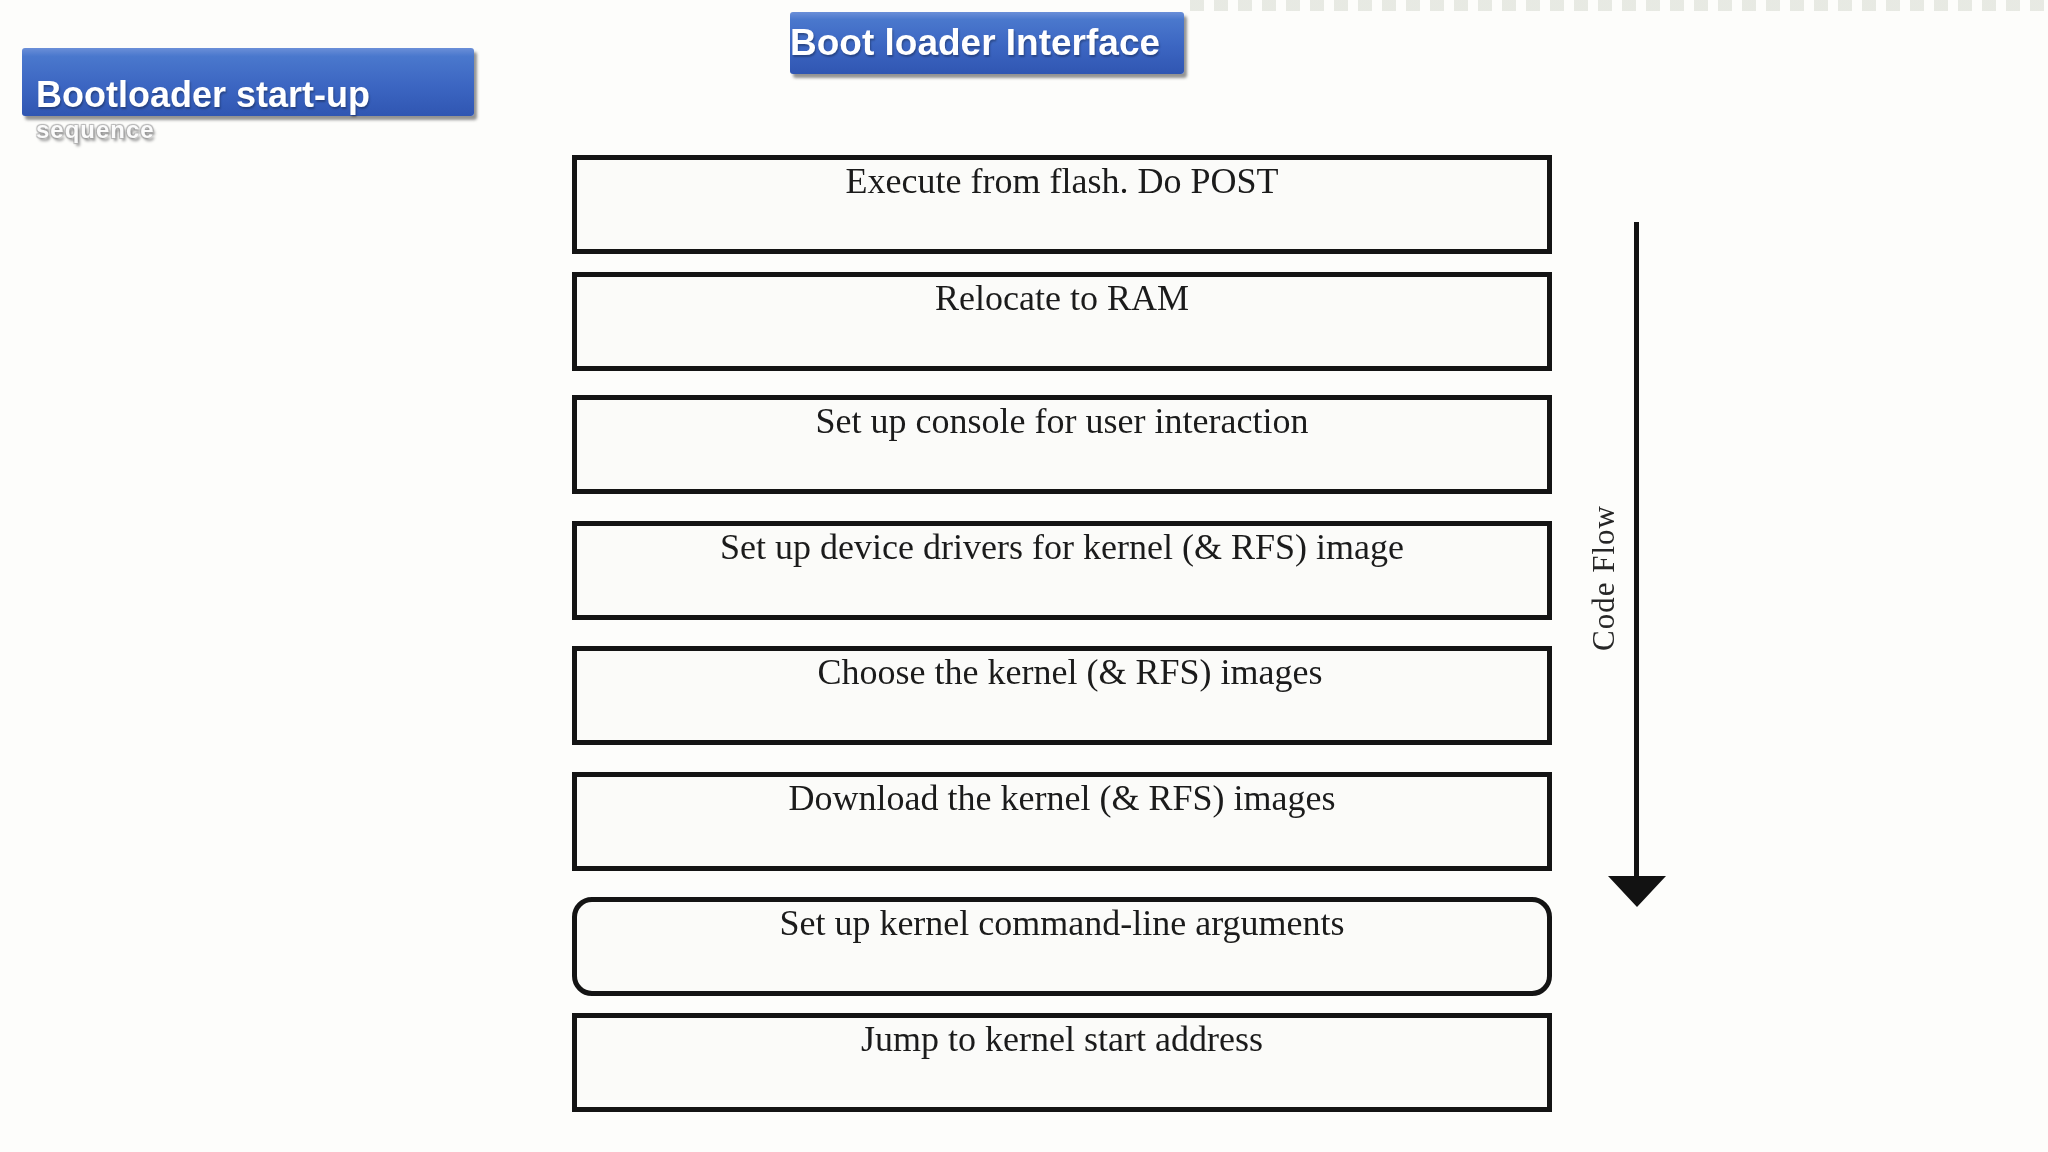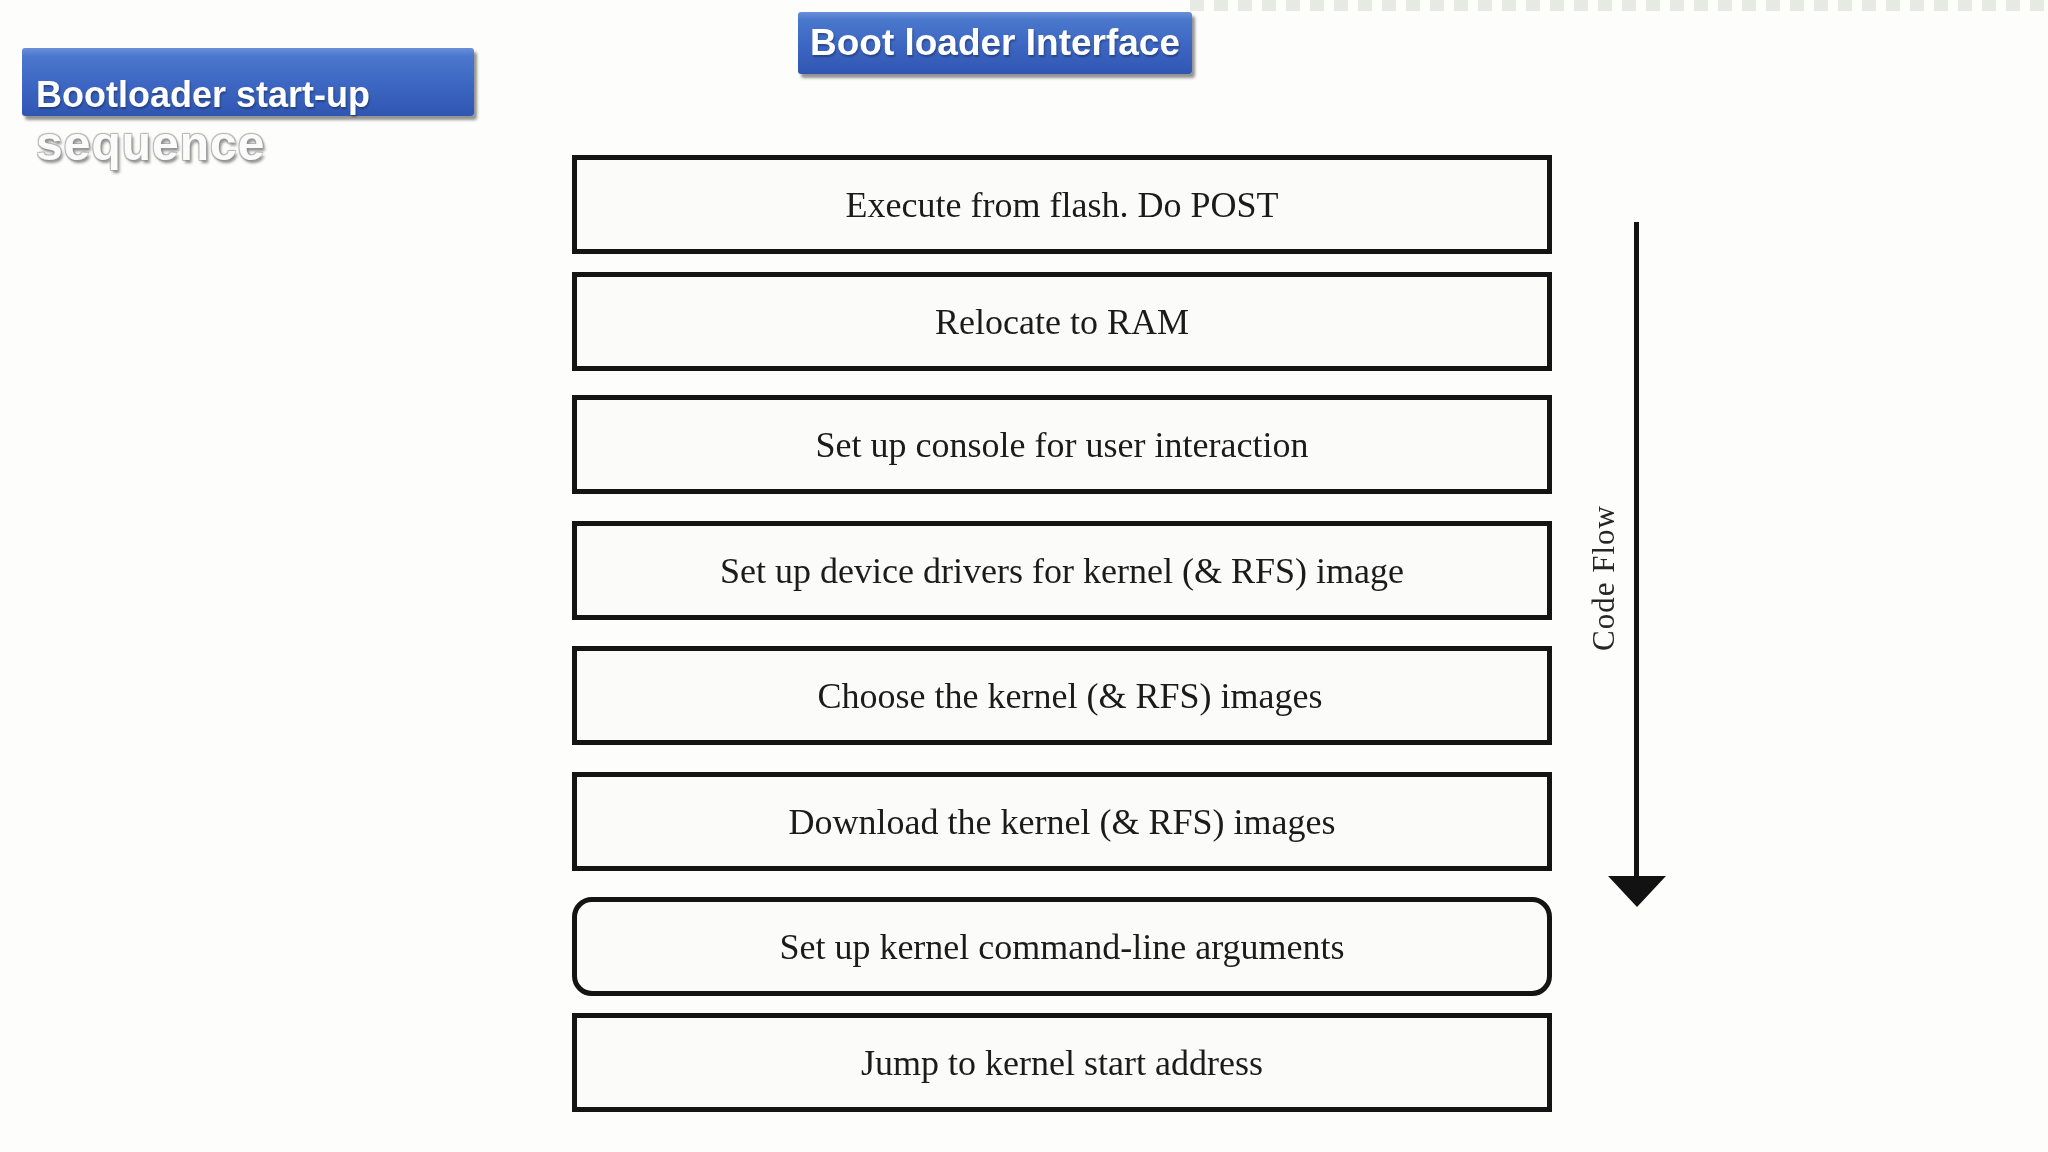--- a/index.html
+++ b/index.html
@@ -17,35 +17,35 @@
     display:flex;align-items:center;
     color:#ffffff;font-weight:bold;
     text-shadow:1px 2px 2px rgba(0,0,0,.30);
   }
   .banner-subtitle{
     left:22px;top:48px;width:452px;height:68px;
     font-size:36px;padding-left:14px;box-sizing:border-box;align-items:flex-end;
   }
   .banner-title{
     left:790px;top:12px;width:394px;height:62px;
-    font-size:37px;justify-content:center;margin-left:8px;
+    font-size:37px;
   }
   .subtitle-line2{
     position:absolute;left:36px;top:116px;
-    font-size:48px;font-weight:bold;color:#fbfbfb;
+    font-size:24px;font-weight:bold;color:#fbfbfb;
     text-shadow:2px 3px 3px #8f8f8f,-1px -1px 1px #b8b8b8,1px -1px 1px #b8b8b8,-1px 1px 1px #b8b8b8;
     letter-spacing:1px;
   }
   
   .flow-box{
     position:absolute;left:572px;width:980px;height:99px;
     box-sizing:border-box;
     border:5px solid #141414;
     background:#fbfbf9;
-    display:flex;align-items:center;justify-content:center;
+    display:flex;justify-content:center;
     font-family:"Liberation Serif",serif;
     font-size:36px;color:#1b1b1b;
   }
   .fb0{top:155px;} .fb1{top:272px;} .fb2{top:395px;} .fb3{top:521px;}
   .fb4{top:646px;padding-left:16px;} .fb5{top:772px;} .fb6{top:897px;border-radius:20px;} .fb7{top:1013px;}
   
   .arrow-line{
     position:absolute;left:1634px;top:222px;width:5px;height:656px;
     background:#121212;
   }

